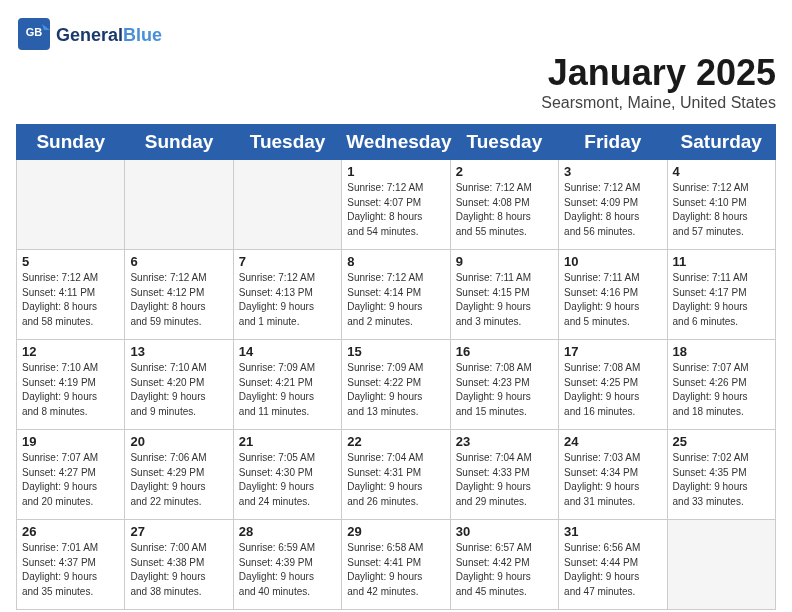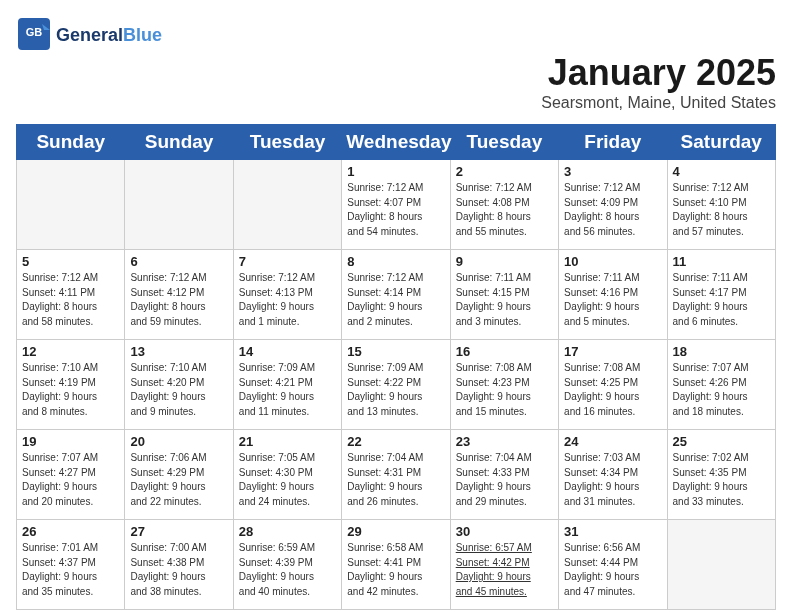--- a/index.html
+++ b/index.html
@@ -320,21 +320,21 @@
         </td>
         <td>
           <span class="day-num">29</span>
           <div class="day-info" style="white-space: pre-line;">Sunrise: 6:58 AM
 Sunset: 4:41 PM
 Daylight: 9 hours
 and 42 minutes.</div>
         </td>
         <td>
           <span class="day-num">30</span>
-          <div class="day-info" style="white-space: pre-line; text-decoration: underline;">Sunrise: 6:57 AM
+          <div class="day-info" style="white-space: pre-line;">Sunrise: 6:57 AM
 Sunset: 4:42 PM
 Daylight: 9 hours
 and 45 minutes.</div>
         </td>
         <td>
           <span class="day-num">31</span>
           <div class="day-info" style="white-space: pre-line;">Sunrise: 6:56 AM
 Sunset: 4:44 PM
 Daylight: 9 hours
 and 47 minutes.</div>

